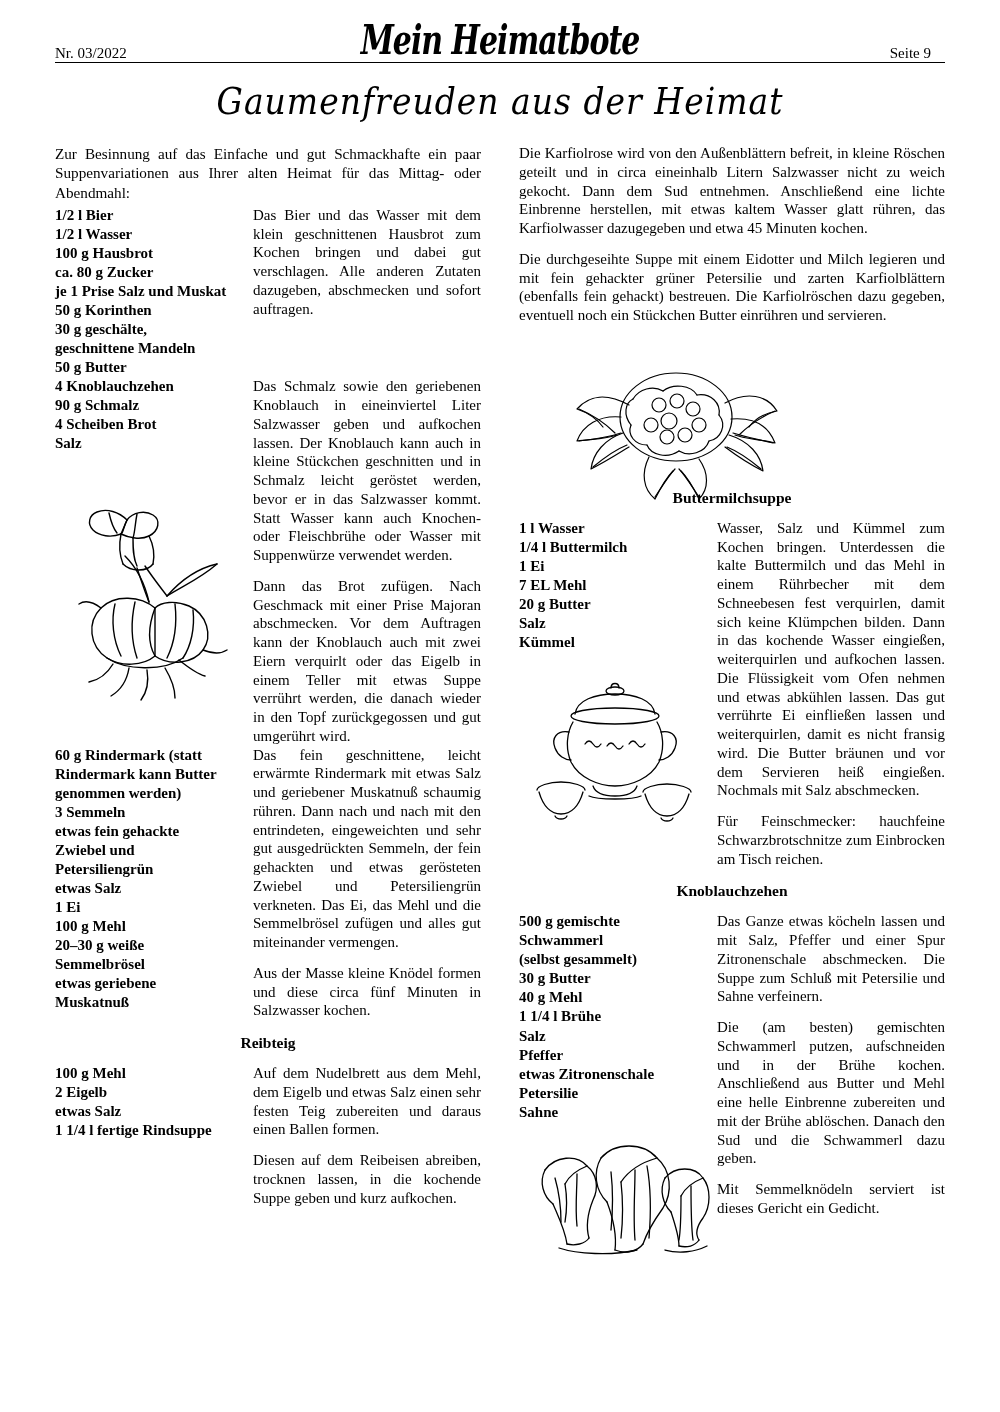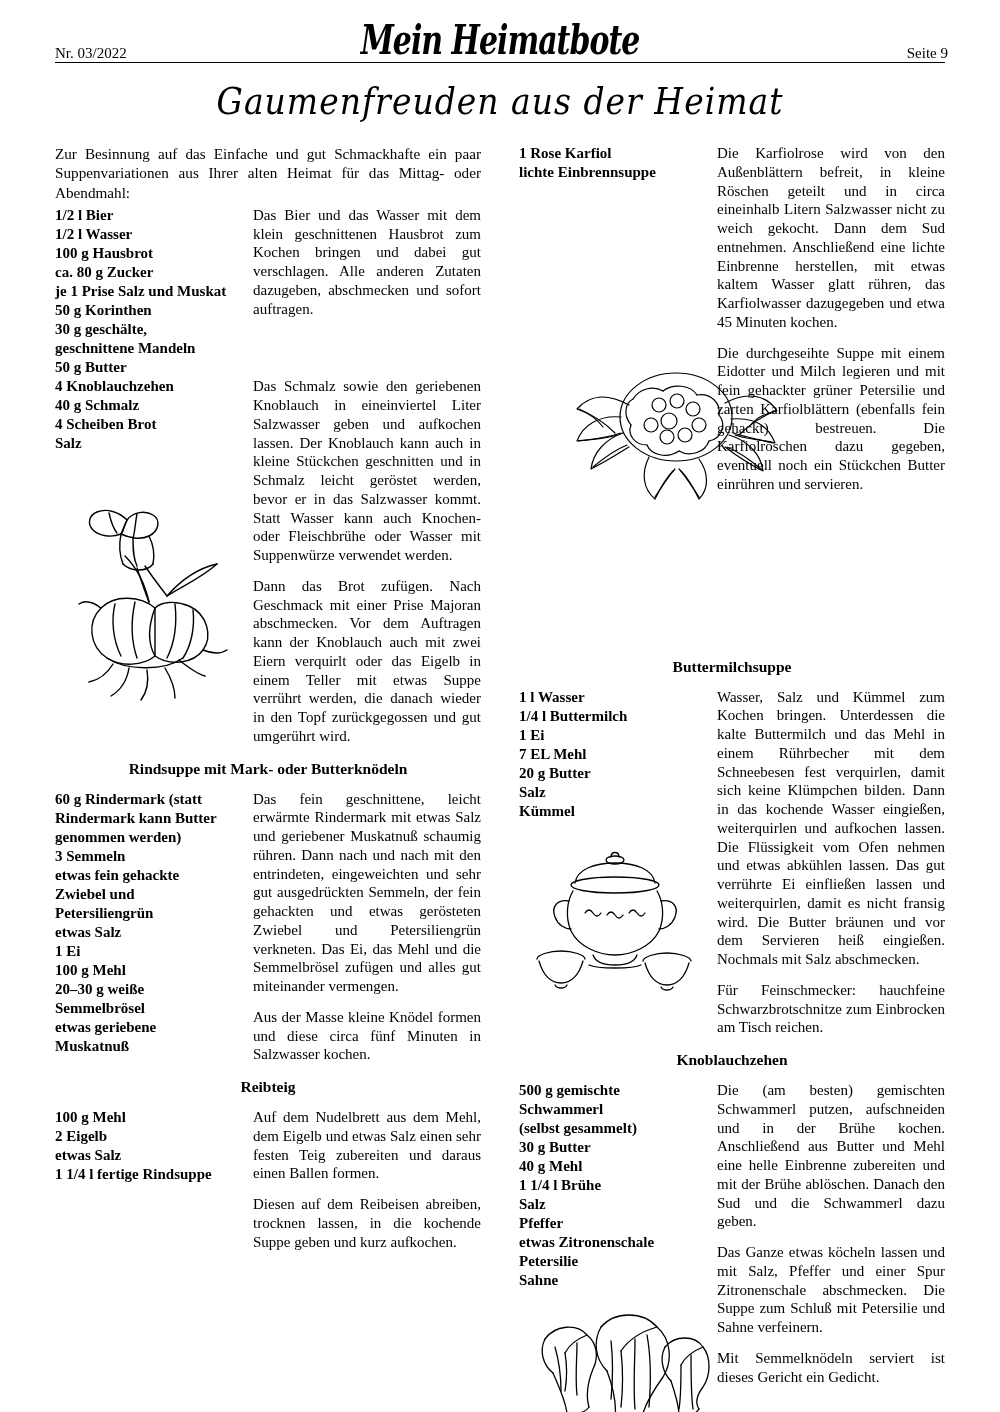--- a/index.html
+++ b/index.html
@@ -32,21 +32,21 @@
   }
   .masthead-issue {
     position: absolute;
     left: 55px;
     top: 45px;
     font-size: 15px;
     text-align: center;
   }
   .masthead-page {
     position: absolute;
-    right: 52px;
+    right: 69px;
     top: 45px;
     font-size: 15px;
   }
   .masthead-title {
     position: absolute;
     left: 0;
     right: 0;
     top: 22px;
     text-align: center;
     font-family: "DejaVu Serif", serif;
@@ -173,21 +173,21 @@
           <span class="ing-line">50 g Butter</span>
         </div>
         <div class="method">
           <p>Das Bier und das Wasser mit dem klein geschnittenen Hausbrot zum Kochen bringen und dabei gut verschlagen. Alle anderen Zutaten dazugeben, abschmecken und sofort auftragen.</p>
         </div>
       </div>
 
       <div class="recipe">
         <div class="ingredients">
           <span class="ing-line">4 Knoblauchzehen</span>
-          <span class="ing-line">40 g Schmalz</span>
+          <span class="ing-line">90 g Schmalz</span>
           <span class="ing-line">4 Scheiben Brot</span>
           <span class="ing-line">Salz</span>
 
           <div class="illus-wrap-garlic">
             <svg class="illus illus-left" width="190" height="240" viewBox="0 0 190 240" fill="none" stroke="#000" stroke-width="1.4" stroke-linecap="round" stroke-linejoin="round">
 
               <path d="M78 52 C70 44 58 40 48 44 C40 47 38 56 44 62 C50 68 62 70 72 66"></path>
               <path d="M72 66 C80 70 92 72 100 68 C110 63 112 52 104 47 C96 42 84 44 78 52 Z"></path>
               <path d="M78 52 C74 60 74 66 72 66"></path>
               <path d="M88 46 C86 56 86 64 84 70"></path>
@@ -222,21 +222,20 @@
               <path d="M100 134 C96 116 88 100 76 88"></path>
             </svg>
           </div>
         </div>
         <div class="method">
           <p>Das Schmalz sowie den geriebenen Knoblauch in eineinviertel Liter Salzwasser geben und aufkochen lassen. Der Knoblauch kann auch in kleine Stückchen geschnitten und in Schmalz leicht geröstet werden, bevor er in das Salzwasser kommt. Statt Wasser kann auch Knochen- oder Fleischbrühe oder Wasser mit Suppenwürze verwendet werden.</p>
           <p>Dann das Brot zufügen. Nach Geschmack mit einer Prise Majoran abschmecken. Vor dem Auftragen kann der Knoblauch auch mit zwei Eiern verquirlt oder das Eigelb in einem Teller mit etwas Suppe verrührt werden, die danach wieder in den Topf zurückgegossen und gut umgerührt wird.</p>
         </div>
       </div>
 
-      <h2 class="recipe-title">Rindsuppe mit Mark- oder Butterknödeln</h2>
       <div class="recipe">
         <div class="ingredients">
           <span class="ing-line">60 g Rindermark (statt</span>
           <span class="ing-line">Rindermark kann Butter</span>
           <span class="ing-line">genommen werden)</span>
           <span class="ing-line">3 Semmeln</span>
           <span class="ing-line">etwas fein gehackte</span>
           <span class="ing-line">Zwiebel und</span>
           <span class="ing-line">Petersiliengrün</span>
           <span class="ing-line">etwas Salz</span>
@@ -265,24 +264,20 @@
           <p>Auf dem Nudelbrett aus dem Mehl, dem Eigelb und etwas Salz einen sehr festen Teig zubereiten und daraus einen Ballen formen.</p>
           <p>Diesen auf dem Reibeisen abreiben, trocknen lassen, in die kochende Suppe geben und kurz aufkochen.</p>
         </div>
       </div>
 
     </div>
 
     <div class="col">
 
       <div class="recipe">
-        <div class="ingredients">
-          <span class="ing-line">1 Rose Karfiol</span>
-          <span class="ing-line">lichte Einbrennsuppe</span>
-        </div>
         <div class="method">
           <p>Die Karfiolrose wird von den Außenblättern befreit, in kleine Röschen geteilt und in circa eineinhalb Litern Salzwasser nicht zu weich gekocht. Dann dem Sud entnehmen. Anschließend eine lichte Einbrenne herstellen, mit etwas kaltem Wasser glatt rühren, das Karfiolwasser dazugegeben und etwa 45 Minuten kochen.</p>
           <p>Die durchgeseihte Suppe mit einem Eidotter und Milch legieren und mit fein gehackter grüner Petersilie und zarten Karfiolblättern (ebenfalls fein gehackt) bestreuen. Die Karfiolröschen dazu gegeben, eventuell noch ein Stückchen Butter einrühren und servieren.</p>
         </div>
       </div>
 
       <div class="illus-wrap-center" style="position:absolute; left:40px; top:185px; width:230px;">
         <svg width="230" height="180" viewBox="0 0 230 180" fill="none" stroke="#000" stroke-width="1.2" stroke-linecap="round" stroke-linejoin="round">
 
           <ellipse cx="117" cy="78" rx="56" ry="44"></ellipse>
@@ -418,21 +413,21 @@
               <path d="M188 44 C196 54 196 72 188 84 C182 92 180 100 184 106"></path>
               <path d="M166 62 C166 78 166 94 164 106"></path>
               <path d="M176 52 C176 72 176 92 178 106"></path>
 
               <path d="M44 114 C62 120 96 122 122 116"></path>
               <path d="M150 116 C164 120 180 118 192 112"></path>
             </svg>
           </div>
         </div>
         <div class="method">
+          <p>Das Ganze etwas köcheln lassen und mit Salz, Pfeffer und einer Spur Zitronenschale abschmecken. Die Suppe zum Schluß mit Petersilie und Sahne verfeinern.</p>
           <p>Die (am besten) gemischten Schwammerl putzen, aufschneiden und in der Brühe kochen. Anschließend aus Butter und Mehl eine helle Einbrenne zubereiten und mit der Brühe ablöschen. Danach den Sud und die Schwammerl dazu geben.</p>
-          <p>Das Ganze etwas köcheln lassen und mit Salz, Pfeffer und einer Spur Zitronenschale abschmecken. Die Suppe zum Schluß mit Petersilie und Sahne verfeinern.</p>
           <p>Mit Semmelknödeln serviert ist dieses Gericht ein Gedicht.</p>
         </div>
       </div>
 
     </div>
   </div>
 </div>
 
 </body></html>

